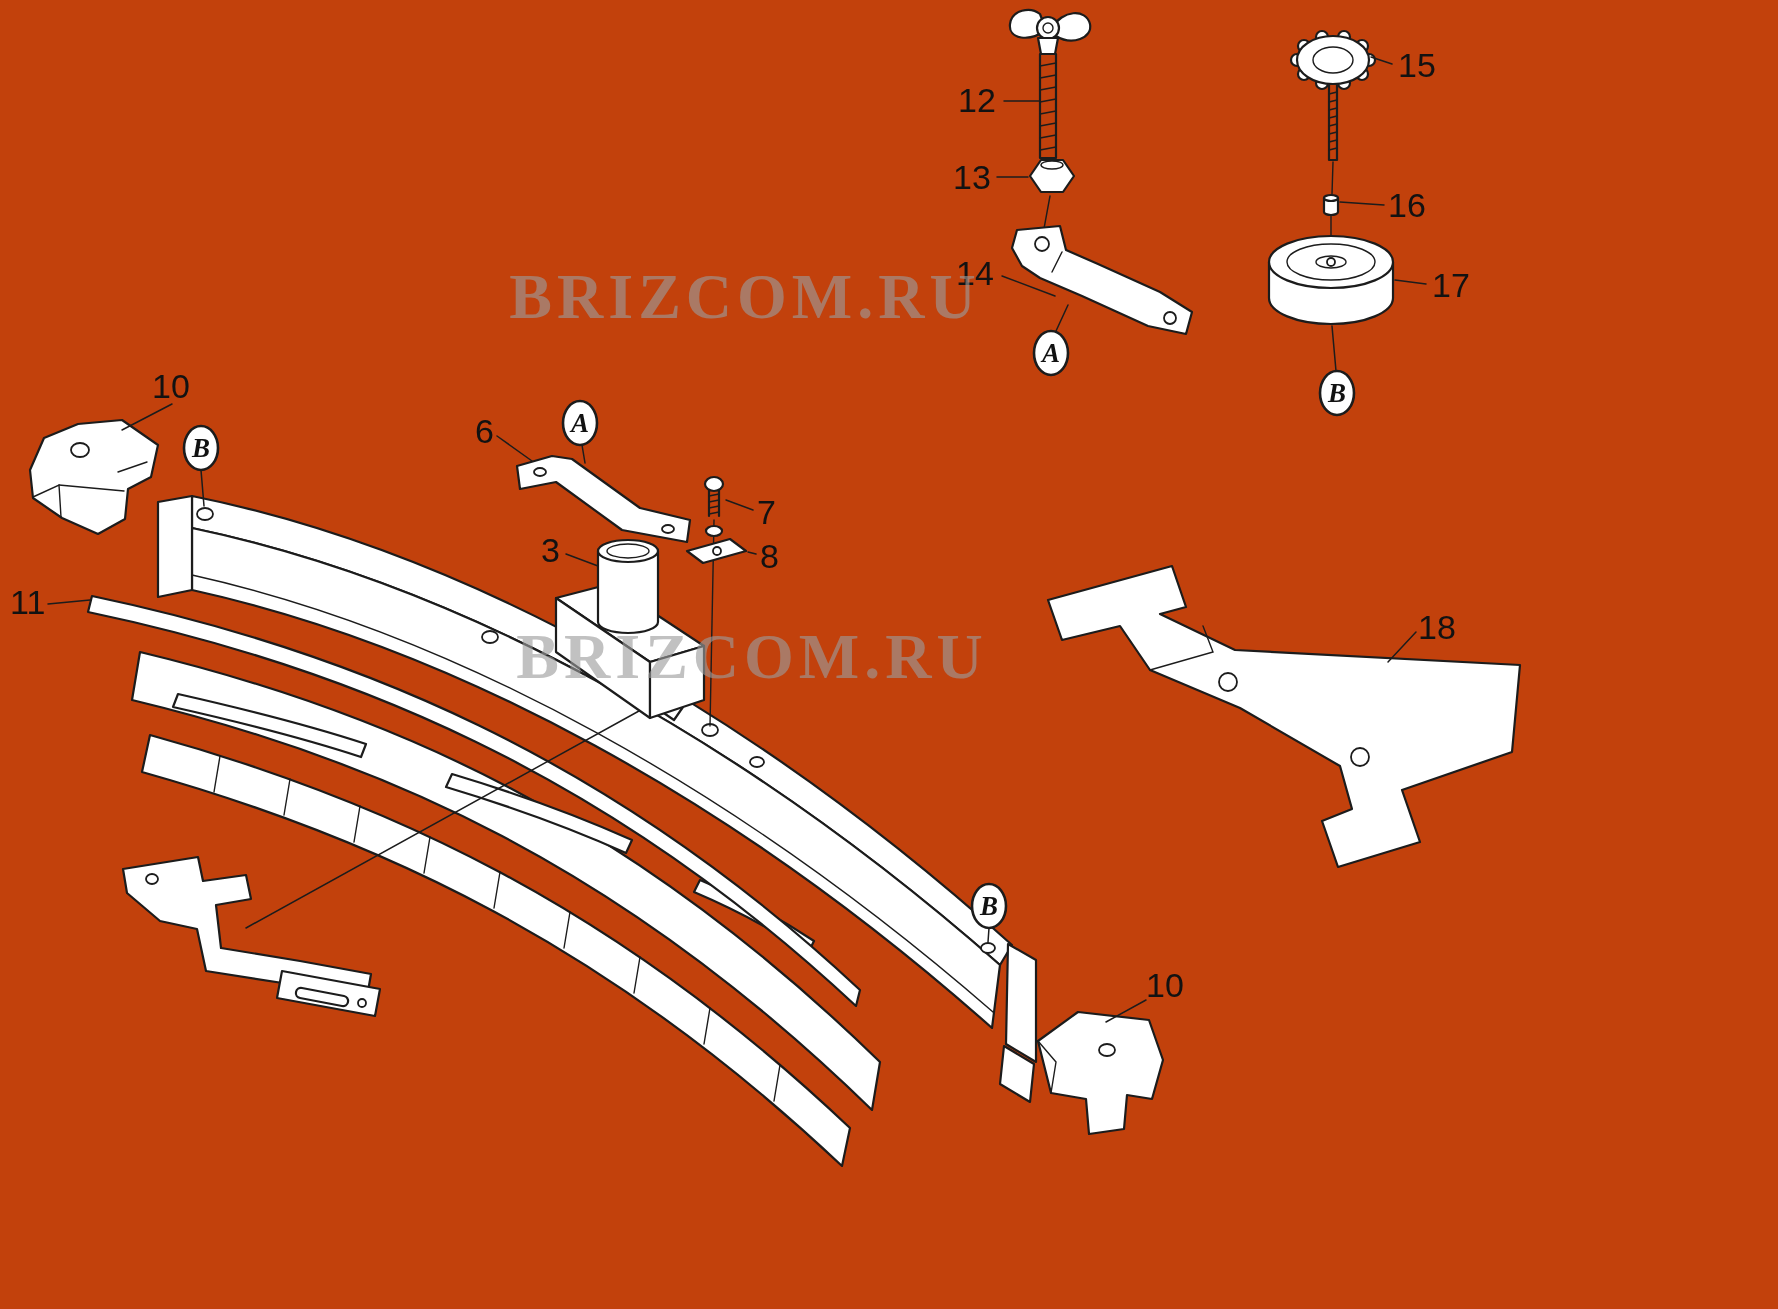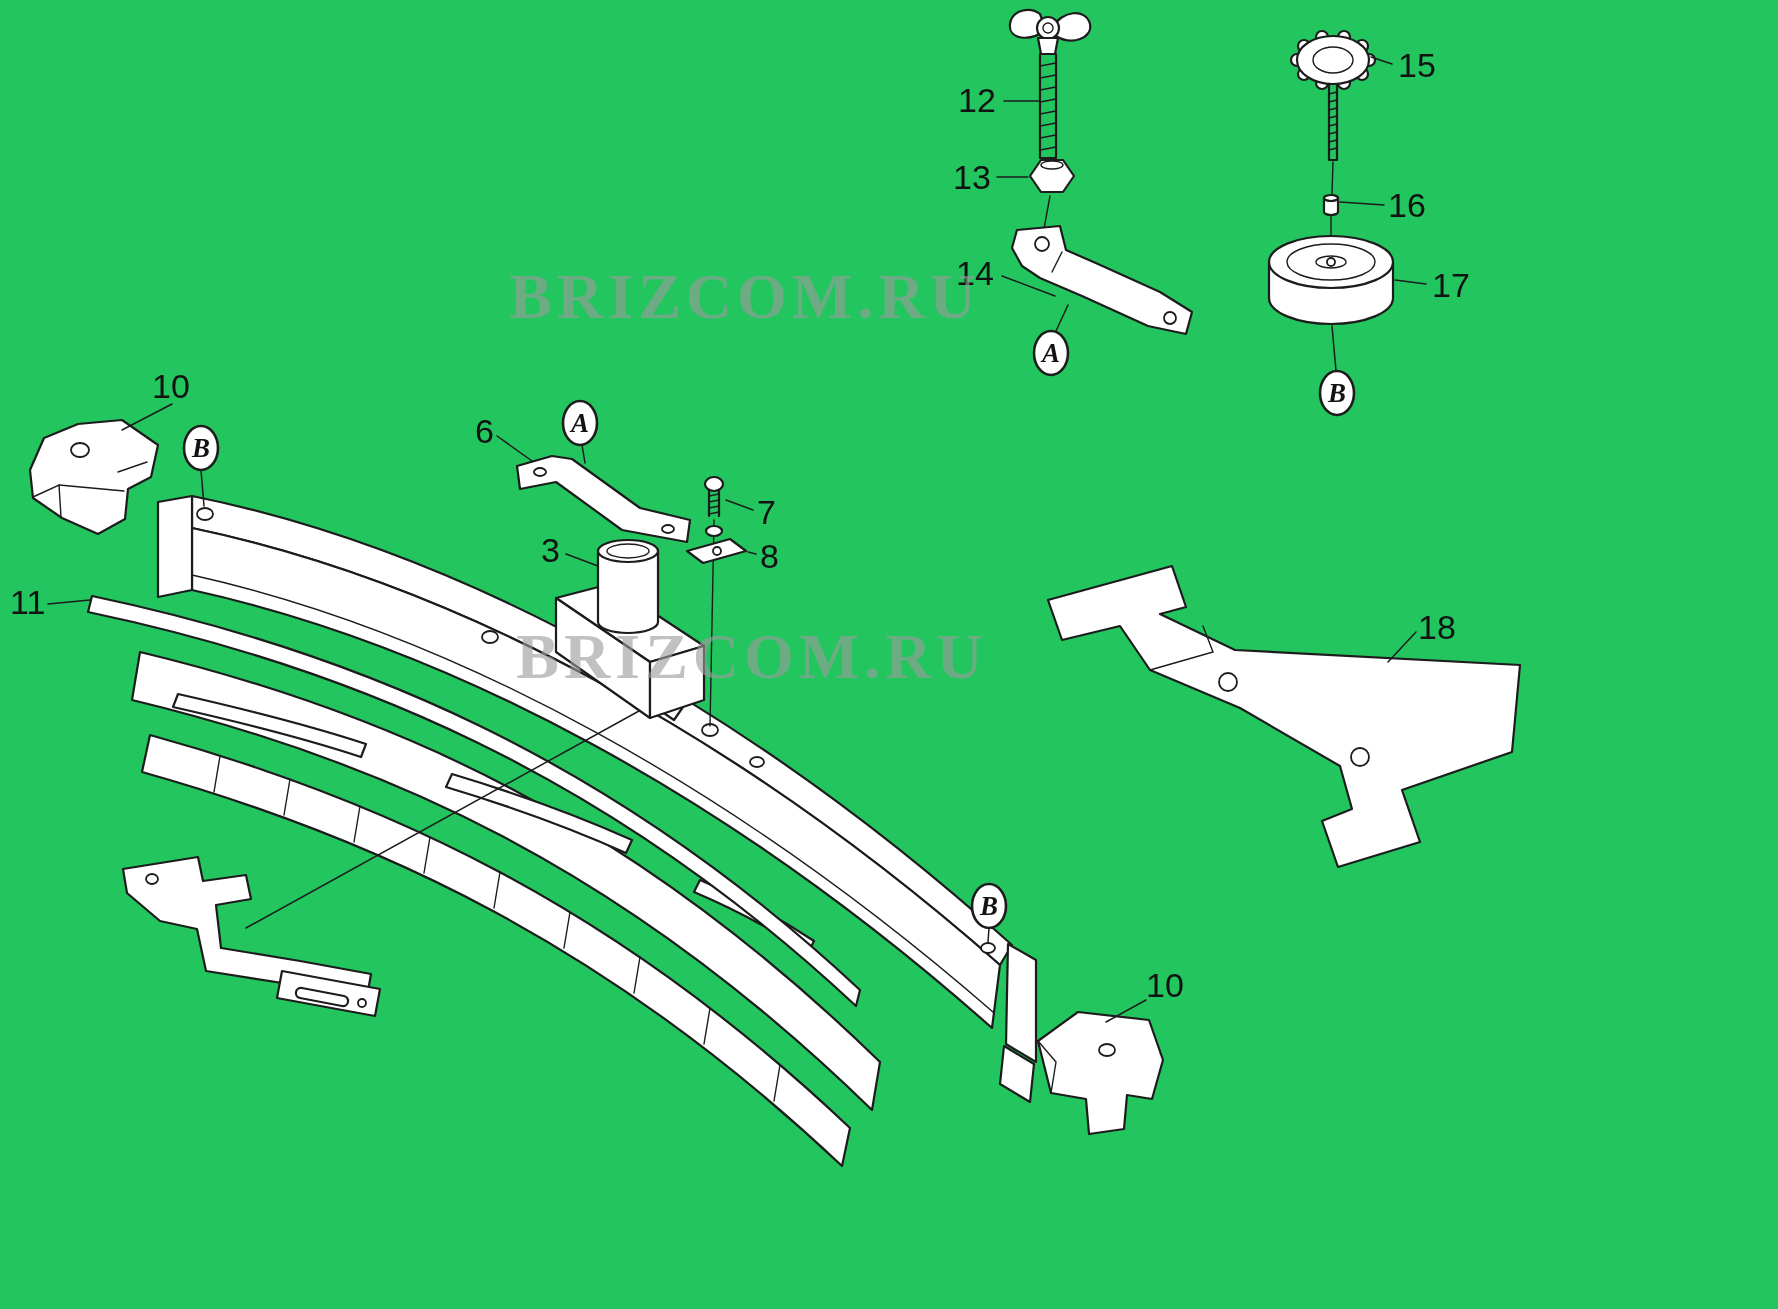--- a/index.html
+++ b/index.html
@@ -1,16 +1,16 @@
 <!DOCTYPE html>
 <html><head>
 <meta charset="utf-8">
 <style>
   html,body{margin:0;padding:0;background:#ffffff;}
-  .stage{position:relative;width:1778px;height:1309px;background:#22c55e;overflow:hidden;}
+  .stage{position:relative;width:1778px;height:1309px;background:#c2410c;overflow:hidden;}
   svg{display:block;}
   .ln{fill:none;stroke:#1c1c1c;stroke-width:2.2;stroke-linejoin:round;stroke-linecap:round;}
   .fw{fill:#ffffff;stroke:#1c1c1c;stroke-width:2.2;stroke-linejoin:round;stroke-linecap:round;}
   .thin{fill:none;stroke:#1c1c1c;stroke-width:1.4;stroke-linecap:round;}
   .leader{fill:none;stroke:#1c1c1c;stroke-width:1.5;stroke-linecap:round;}
   .hole{fill:#ffffff;stroke:#1c1c1c;stroke-width:1.8;}
   .plabel{font-family:"Liberation Sans",sans-serif;font-size:34px;fill:#121212;}
   .callout-letter{font-family:"Liberation Serif",serif;font-size:27px;font-weight:bold;font-style:italic;fill:#121212;text-anchor:middle;}
   .callout-oval{fill:#ffffff;stroke:#1c1c1c;stroke-width:2.6;}
   .watermark{font-family:"Liberation Serif",serif;font-size:64px;letter-spacing:5px;opacity:0.62;text-anchor:middle;font-weight:bold;}

